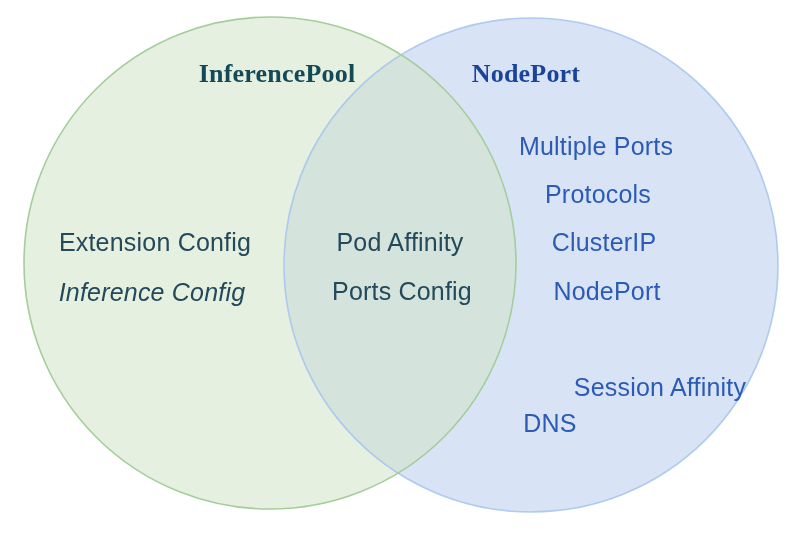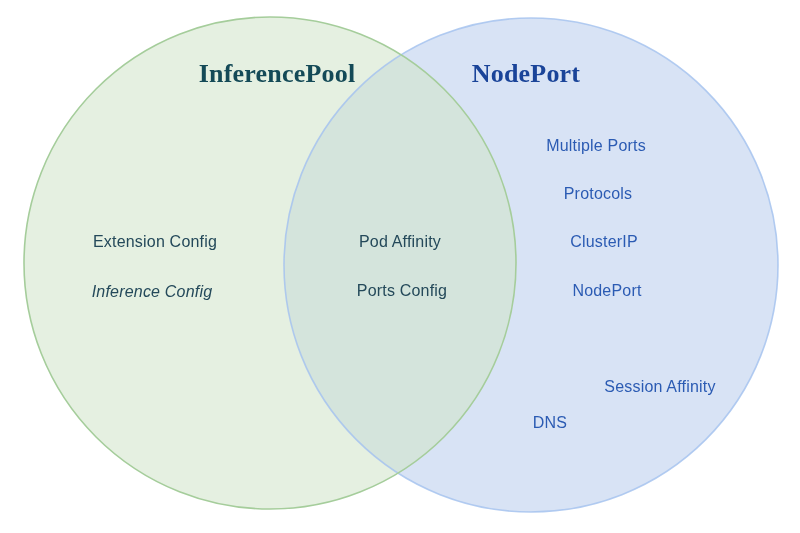--- a/index.html
+++ b/index.html
@@ -16,21 +16,21 @@
   .circle-green-fill   { fill: var(--green-fill); stroke: none; }
   .circle-blue-fill    { fill: var(--blue-fill); stroke: none; }
   .overlap-fill        { fill: var(--overlap-fill); stroke: none; }
   .circle-blue-stroke  { fill: none; stroke: var(--blue-stroke); stroke-width: 1.6; opacity: .85; }
   .circle-green-stroke { fill: none; stroke: var(--green-stroke); stroke-width: 1.6; }
 
   .label {
     position: absolute;
     transform: translate(-50%, -50%);
     white-space: nowrap;
-    font-size: 16px;
+    font-size: 25px;
     letter-spacing: 0.2px;
   }
   .set-title {
     position: absolute;
     transform: translate(-50%, -50%);
     white-space: nowrap;
     font-size: 26px;
     font-weight: bold;
     letter-spacing: 0.2px;
     font-family: Liberation Serif, serif;

